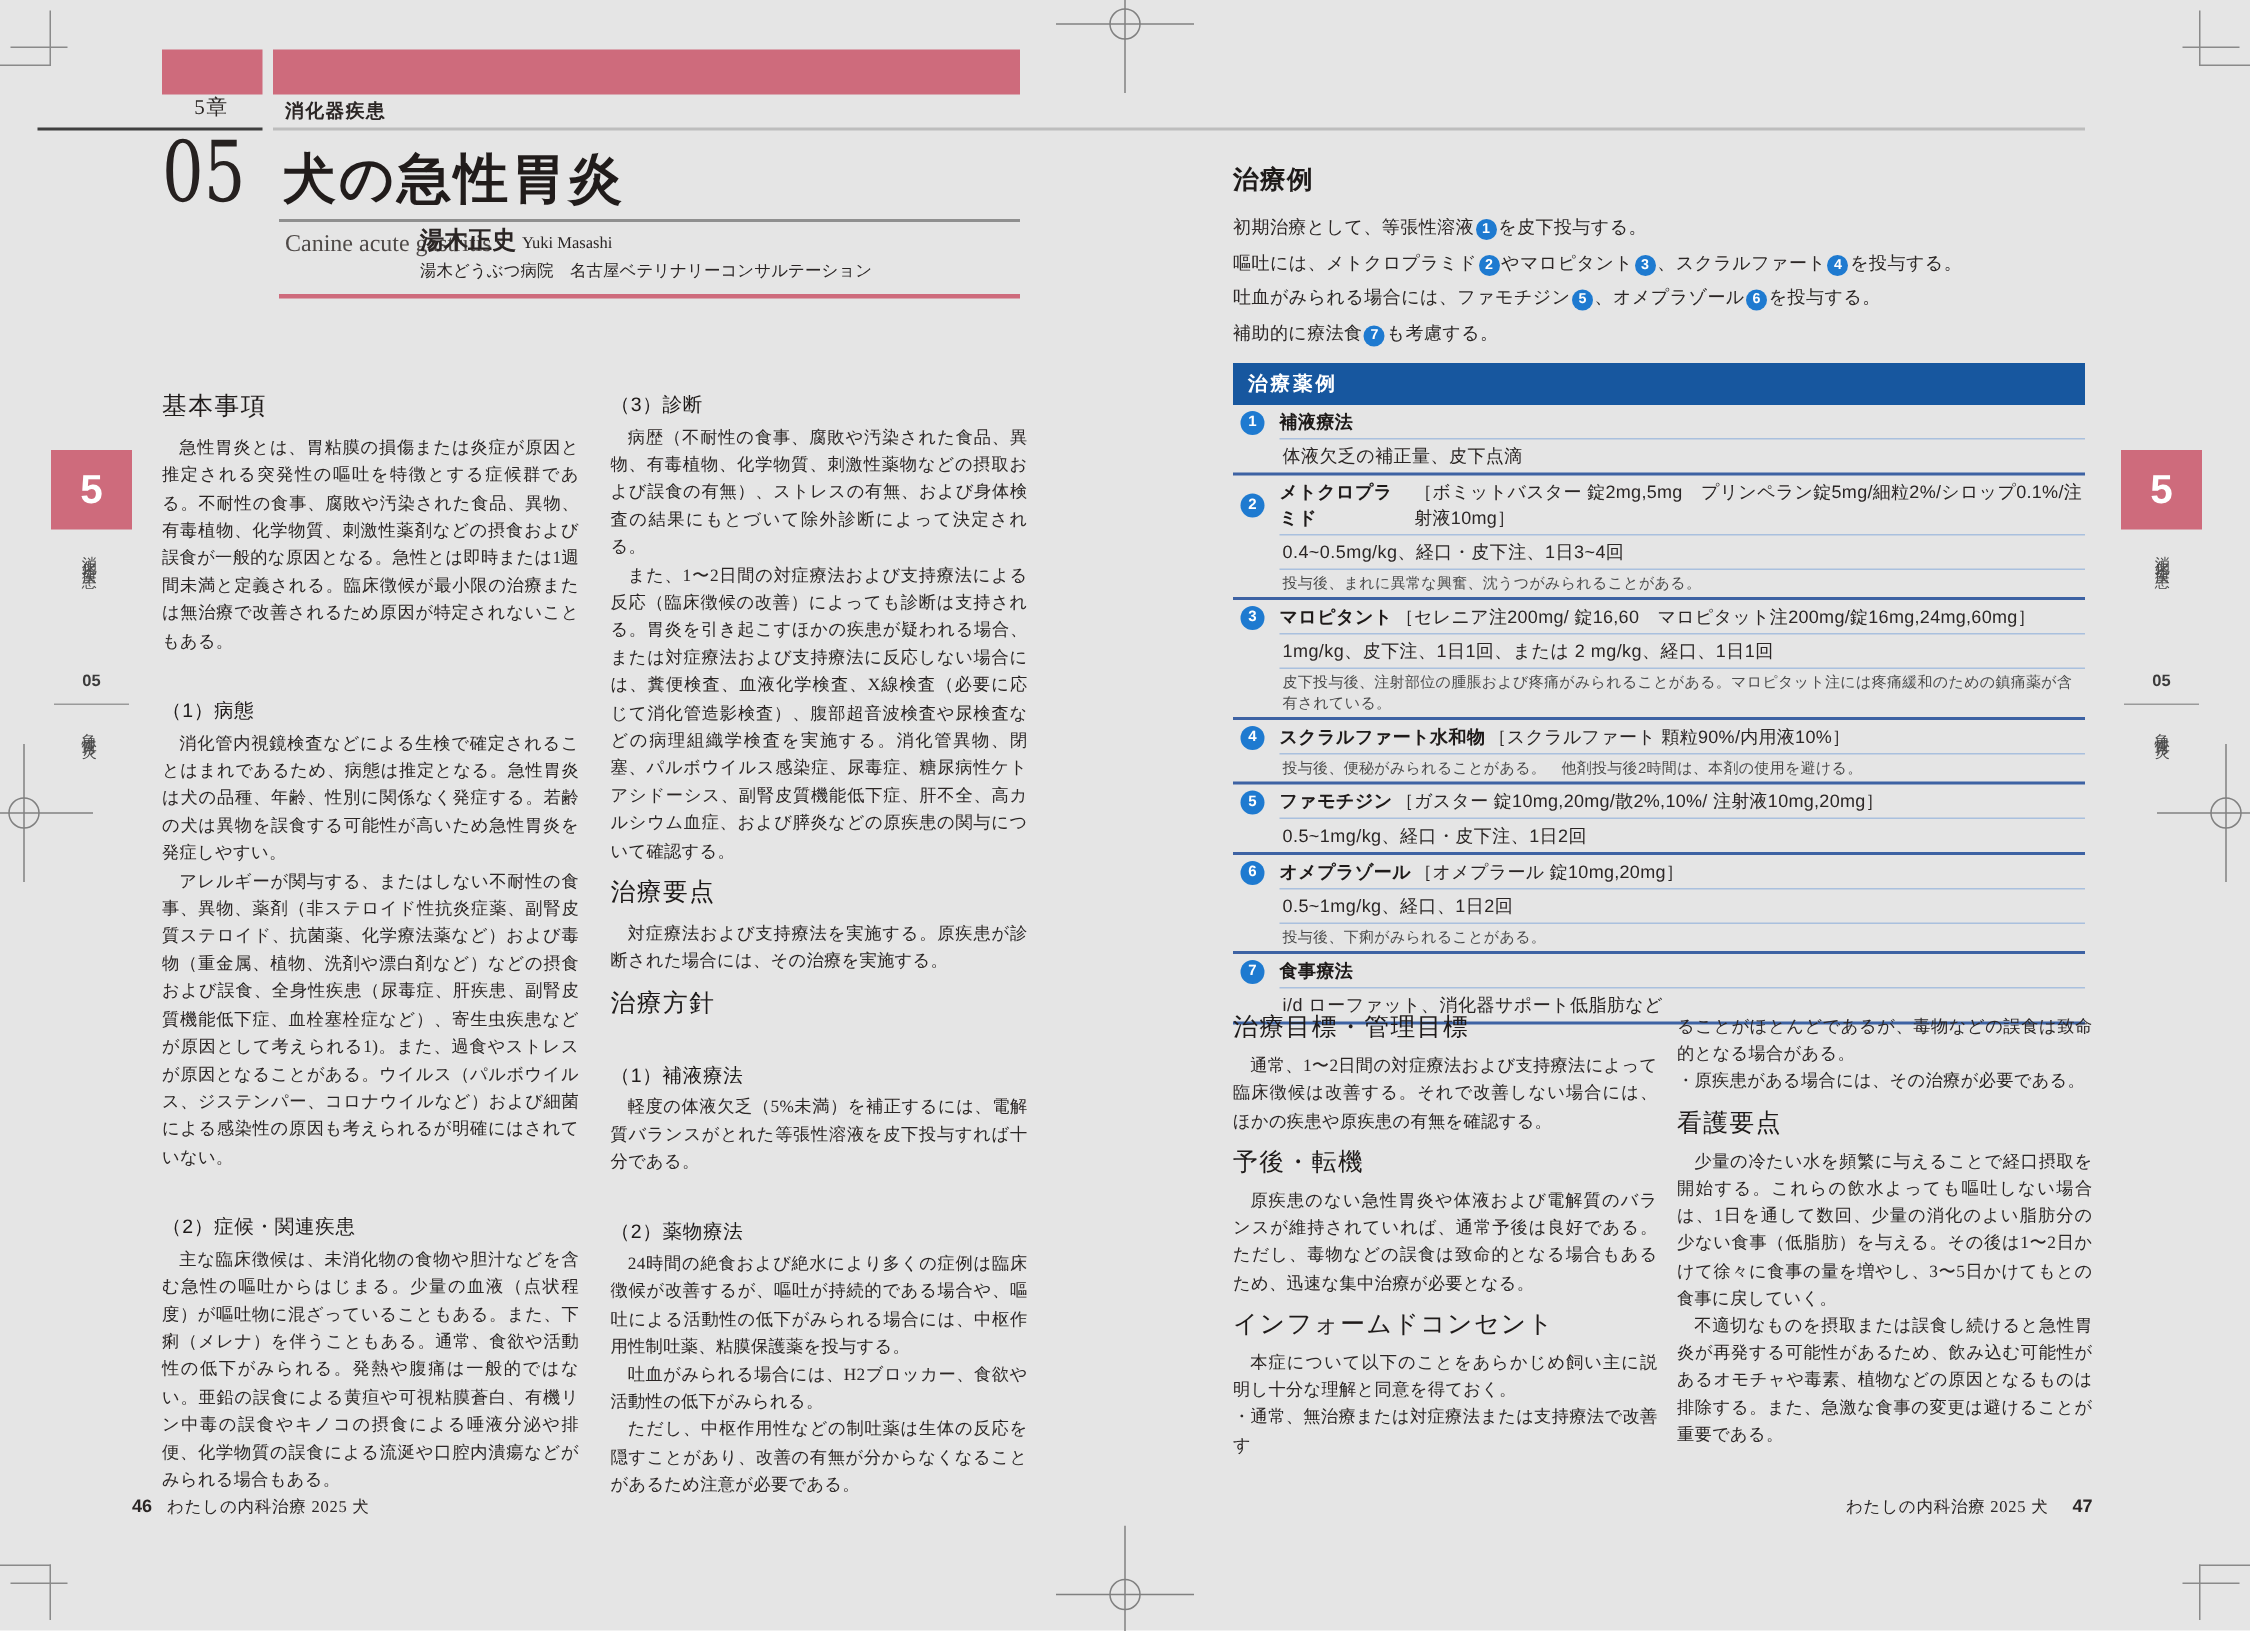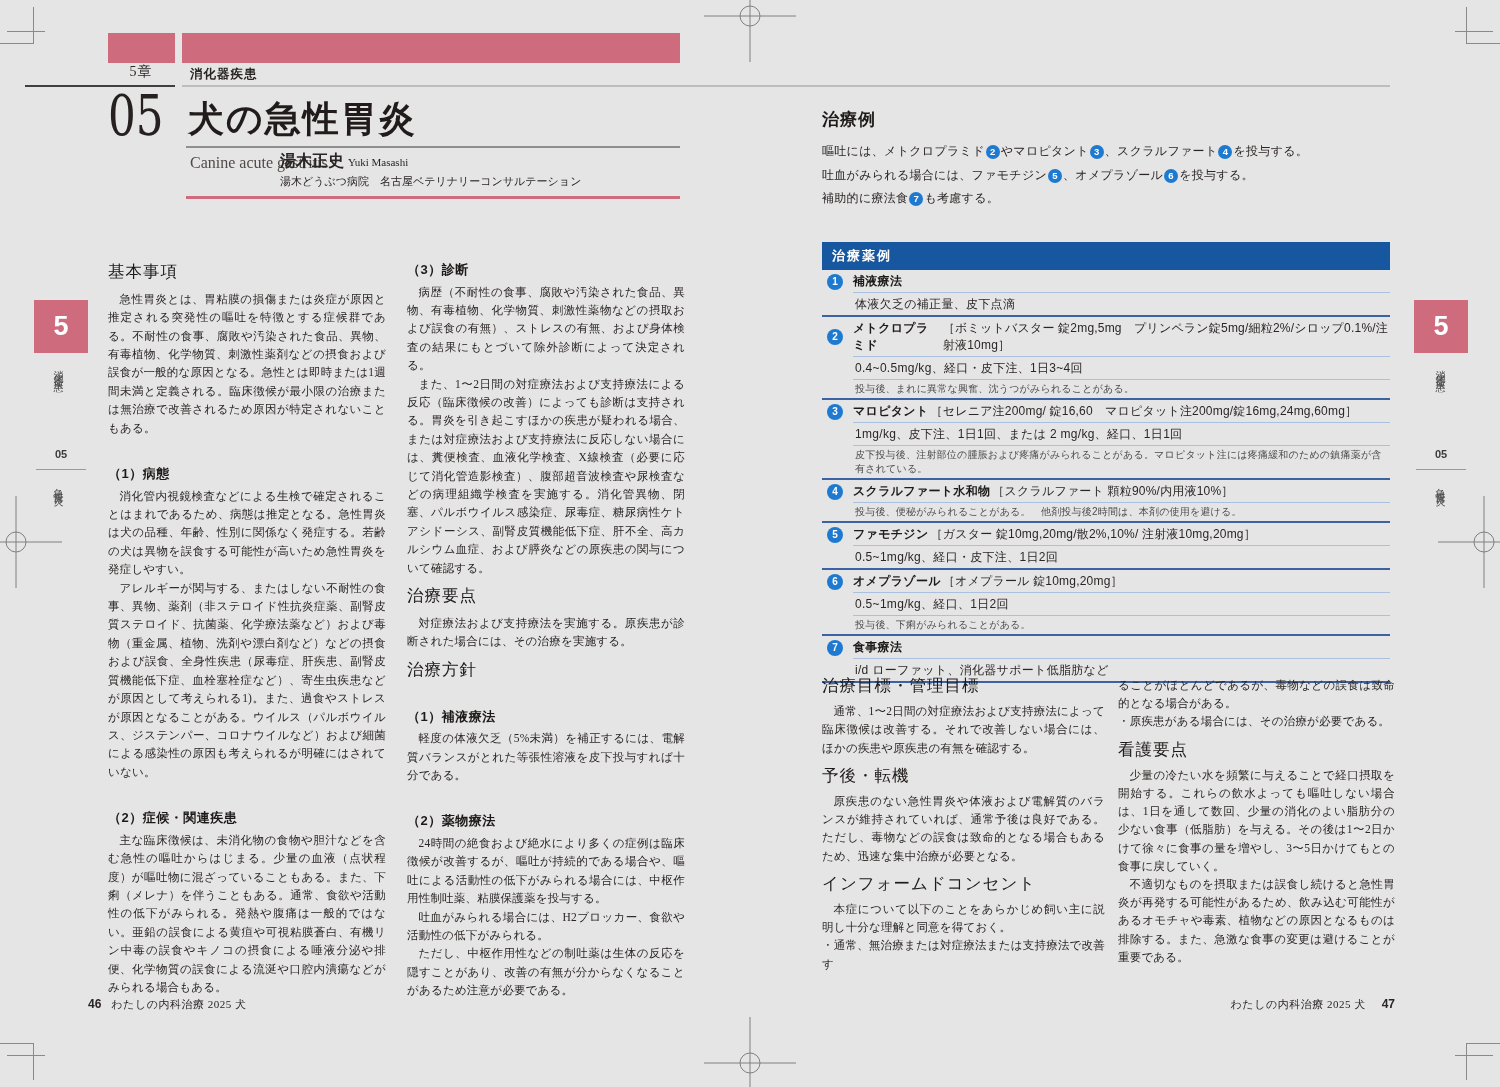--- a/index.html
+++ b/index.html
@@ -40,21 +40,21 @@
   .tab-num{position:absolute;width:54px;text-align:center;font-family:"Liberation Sans",sans-serif;
      font-weight:bold;font-size:11px;color:#3b3b3b;}
   .tab-rule{position:absolute;width:50px;height:1px;background:#9a9a9a;}
 
   
   .col{position:absolute;}
   .blk{font-size:11.5px;line-height:18.4px;}
   .blk-h1{font-family:"Liberation Sans",sans-serif;font-weight:normal;font-size:16.5px;
      line-height:1.2;color:#1e1a19;margin:9px 0 8px;letter-spacing:1px;}
   .blk:first-child{margin-top:0;}
-  .blk-h2{font-family:"Liberation Sans",sans-serif;font-weight:bold;font-size:13px;
+  .blk-h2{font-family:"Liberation Sans",sans-serif;font-weight:normal;font-size:13px;
      line-height:1.2;color:#1e1a19;margin:29px 0 5px;letter-spacing:.5px;}
   .blk-p{text-align:justify;text-indent:1em;letter-spacing:.2px;}
   .blk-pn{text-align:justify;letter-spacing:.2px;}
   .blk-b{text-align:justify;letter-spacing:.2px;}
 
   
   #tx-heading{position:absolute;left:822px;top:108px;font-family:"Liberation Sans",sans-serif;
      font-weight:bold;font-size:17px;color:#1e1a19;letter-spacing:1px;}
   #tx-lines{position:absolute;left:822px;top:140px;width:578px;}
   .tx-line{font-size:12px;line-height:23.5px;letter-spacing:.3px;}
@@ -171,20 +171,21 @@
       <div class="blk blk-h2">（1）補液療法</div>
       <div class="blk blk-p">軽度の体液欠乏（5%未満）を補正するには、電解質バランスがとれた等張性溶液を皮下投与すれば十分である。</div>
       <div class="blk blk-h2">（2）薬物療法</div>
       <div class="blk blk-p">24時間の絶食および絶水により多くの症例は臨床徴候が改善するが、嘔吐が持続的である場合や、嘔吐による活動性の低下がみられる場合には、中枢作用性制吐薬、粘膜保護薬を投与する。</div>
       <div class="blk blk-p">吐血がみられる場合には、H2ブロッカー、食欲や活動性の低下がみられる。</div>
       <div class="blk blk-p">ただし、中枢作用性などの制吐薬は生体の反応を隠すことがあり、改善の有無が分からなくなることがあるため注意が必要である。</div>
     </div>
 
   <div id="tx-heading">治療例</div>
   <div id="tx-lines">
+      <div class="tx-line"><span class="seg">初期治療として、等張性溶液</span><span class="badge">1</span><span class="seg">を皮下投与する。</span></div>
       <div class="tx-line"><span class="seg">嘔吐には、メトクロプラミド</span><span class="badge">2</span><span class="seg">やマロピタント</span><span class="badge">3</span><span class="seg">、スクラルファート</span><span class="badge">4</span><span class="seg">を投与する。</span></div>
       <div class="tx-line"><span class="seg">吐血がみられる場合には、ファモチジン</span><span class="badge">5</span><span class="seg">、オメプラゾール</span><span class="badge">6</span><span class="seg">を投与する。</span></div>
       <div class="tx-line"><span class="seg">補助的に療法食</span><span class="badge">7</span><span class="seg">も考慮する。</span></div>
     </div>
 
   <div id="drug-table">
     <div id="dt-header">治療薬例</div>
     <div id="dt-body">
         <div class="dt-entry">
           <div class="dt-name">

